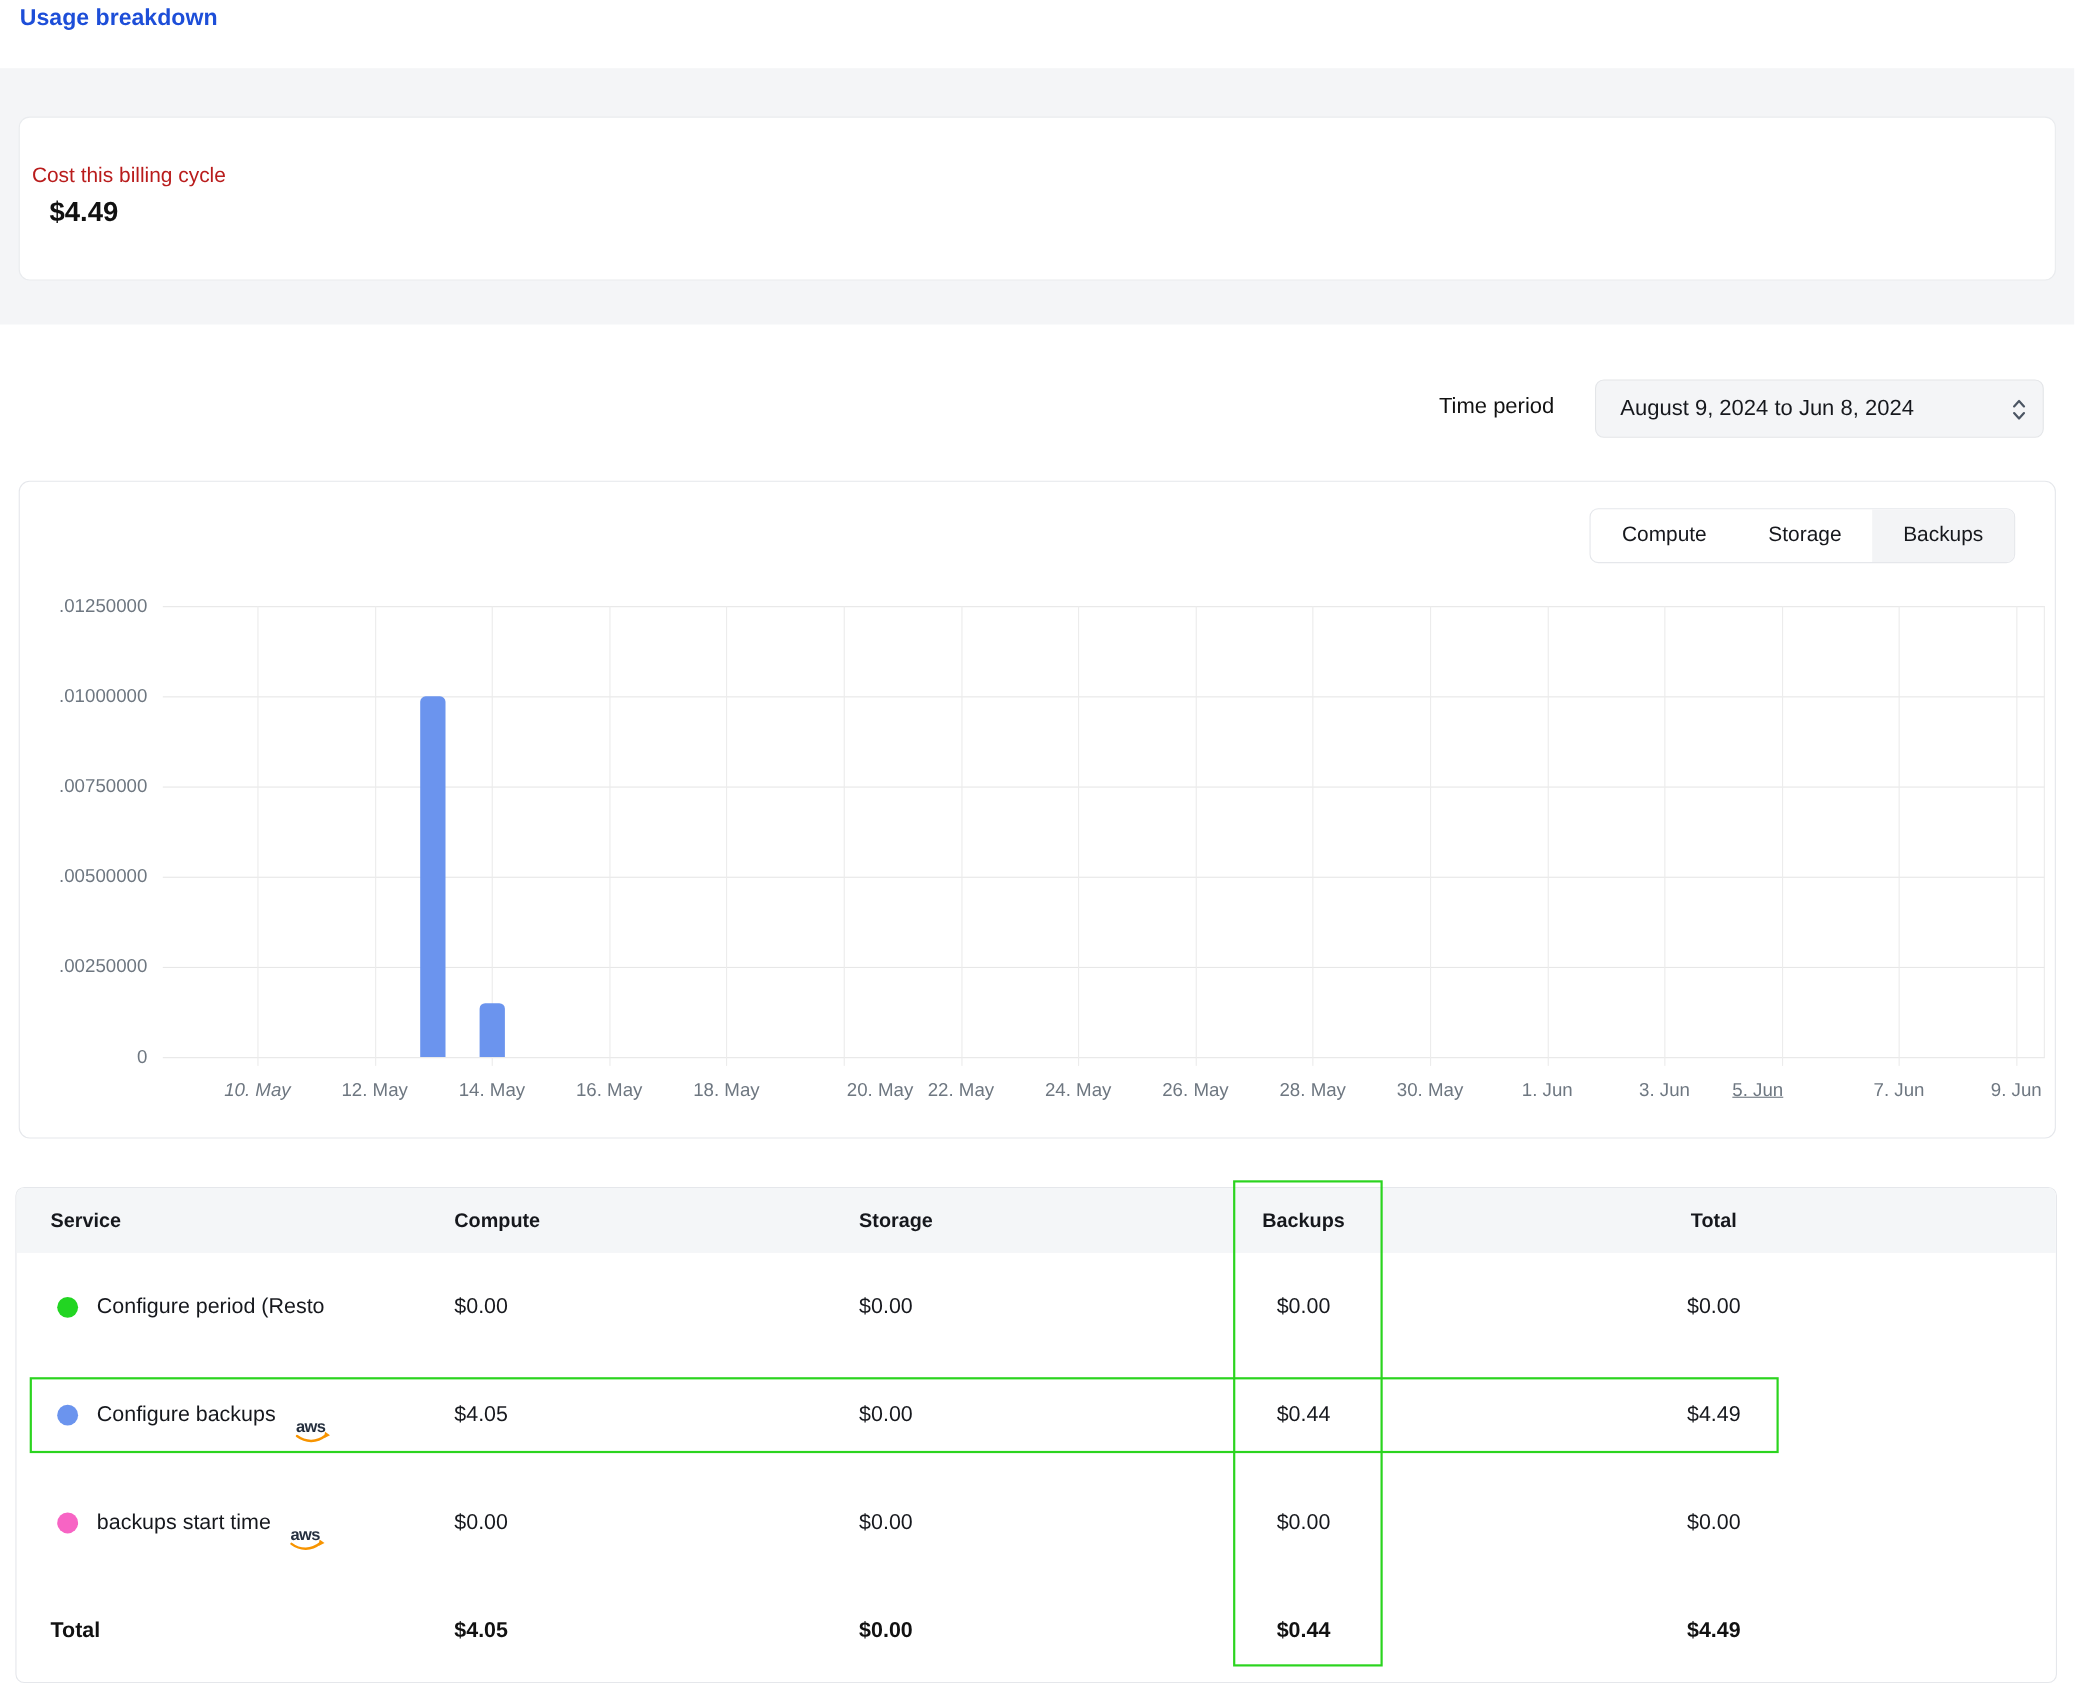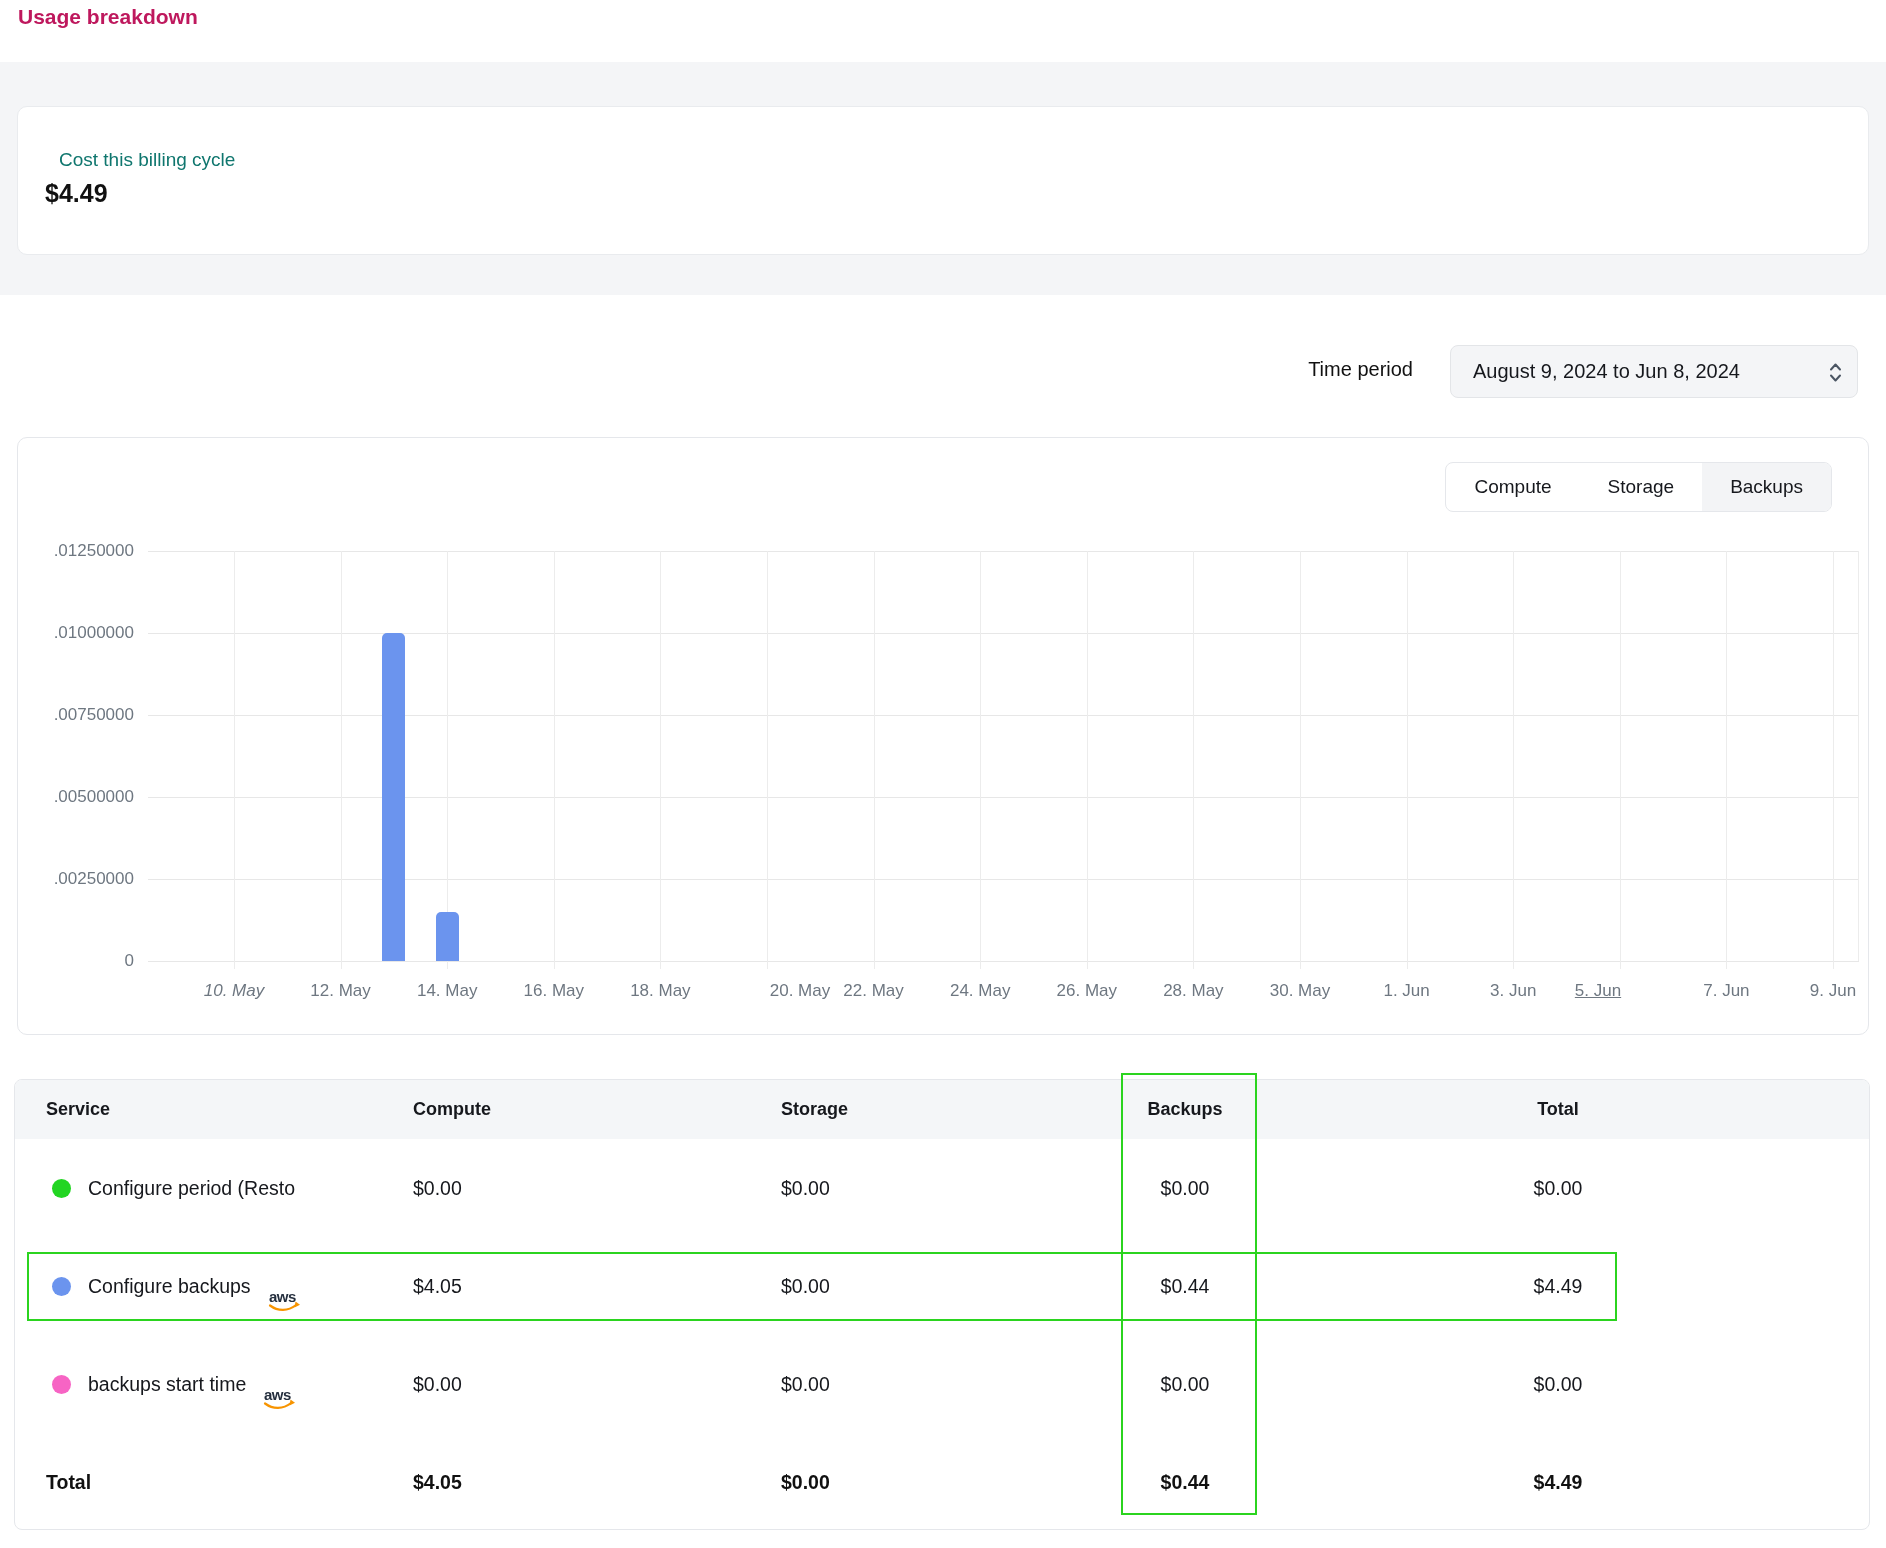--- a/index.html
+++ b/index.html
@@ -1,25 +1,25 @@
 <!DOCTYPE html>
 <html><head>
 <meta charset="utf-8">
 <style>
   * { margin:0; padding:0; box-sizing:border-box; }
   html,body { background:#ffffff; }
   body { font-family:"Liberation Sans","DejaVu Sans",sans-serif; color:#171717; }
   .page { position:relative; width:1886px; height:1548px; overflow:hidden; background:#fff; }
 
-  .page-title { position:absolute; left:18px; top:5px; font-size:21px; font-weight:700; color:#be185d; }
+  .page-title { position:absolute; left:18px; top:5px; font-size:21px; font-weight:700; color:#1d4ed8; }
 
   .gray-band { position:absolute; left:0; top:62px; width:1886px; height:233px; background:#f4f5f7; }
   .billing-card { position:absolute; left:17px; top:44px; width:1852px; height:149px;
                   background:#fff; border:1px solid #e9ebee; border-radius:10px; }
-  .billing-label { position:absolute; left:41px; top:42px; font-size:19px; color:#0f766e;text-align:right; }
+  .billing-label { position:absolute; left:11px; top:42px; font-size:19px; color:#b91c1c;text-align:right; }
   .billing-amount { position:absolute; left:27px; top:72px; font-size:25px; font-weight:700; color:#111; }
 
   .time-period-label { position:absolute; right:473px; top:358px; font-size:20px; font-weight:400; color:#111; }
   .time-select { position:absolute; left:1450px; top:345px; width:408px; height:53px;
                  background:#f4f5f7; border:1px solid #e3e5e8; border-radius:8px;
                  display:flex; align-items:center; cursor:pointer; }
   .time-select-value { margin-left:22px; font-size:20px; color:#16181d; }
   .time-select svg { position:absolute; right:14px; top:15px; }
 
   .chart-card { position:absolute; left:17px; top:437px; width:1852px; height:598px;

